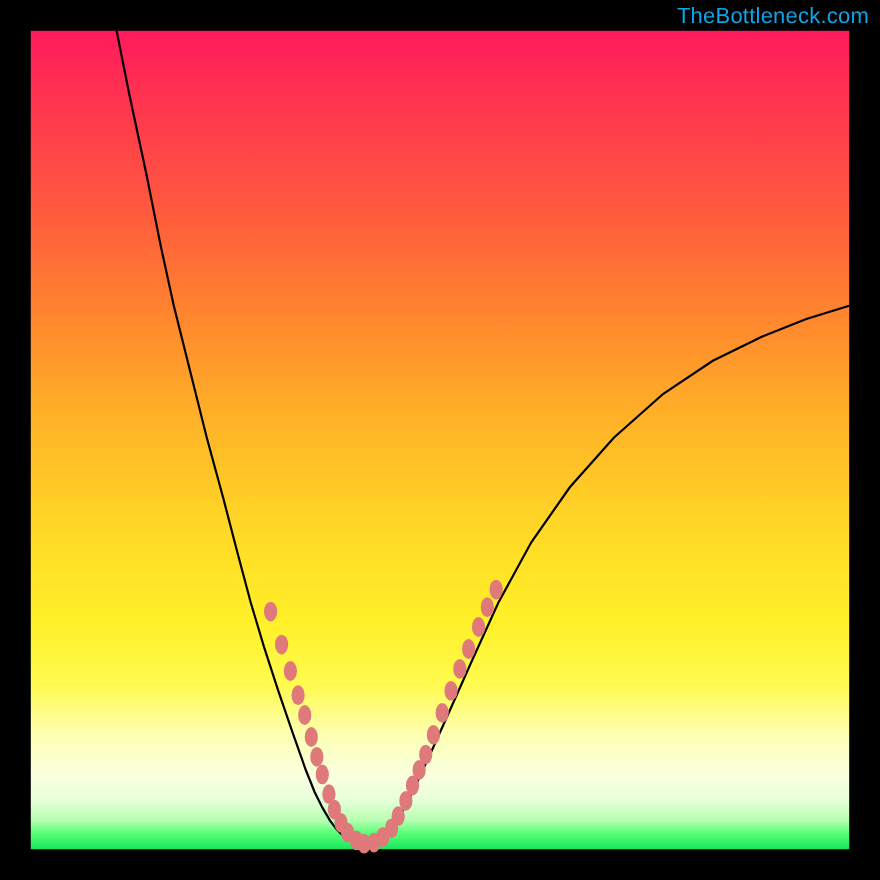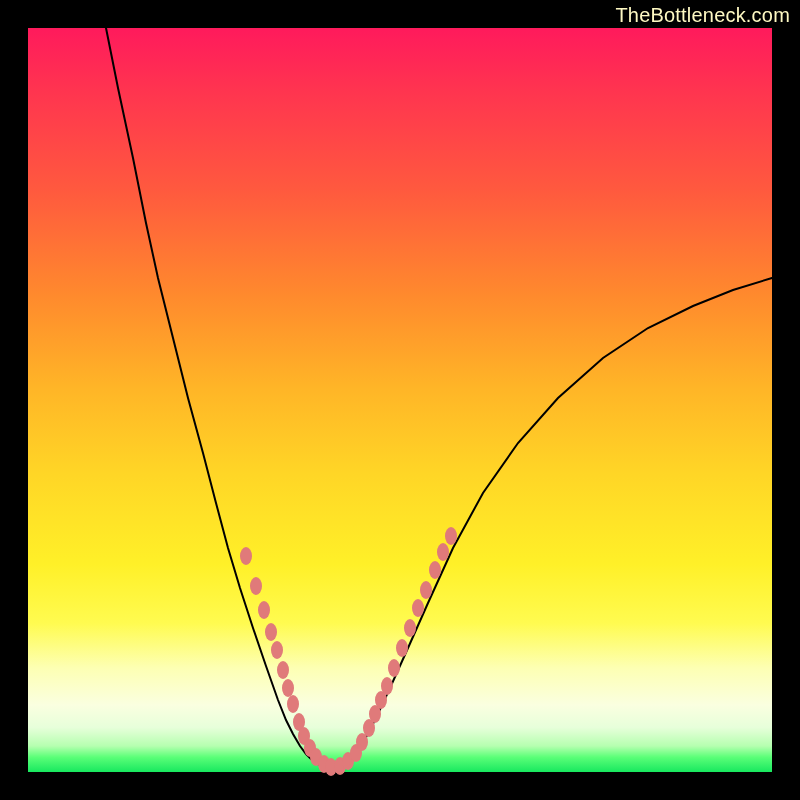--- a/index.html
+++ b/index.html
@@ -40,21 +40,21 @@
       #e7ffda 94%,
       #b6ffb0 96.5%,
       #5bff78 98%,
       #18e85f 100%
     );
   }
   .watermark {
     position: absolute;
     right: 10px;
     top: 4px;
-    color: #fef9c3;
+    color: #0ea5e9;
     font-size: 20px;
     font-weight: 400;
     letter-spacing: 0.2px;
     user-select: none;
   }
   svg.curve {
     position: absolute;
     left: 0;
     top: 0;
     width: 744px;

